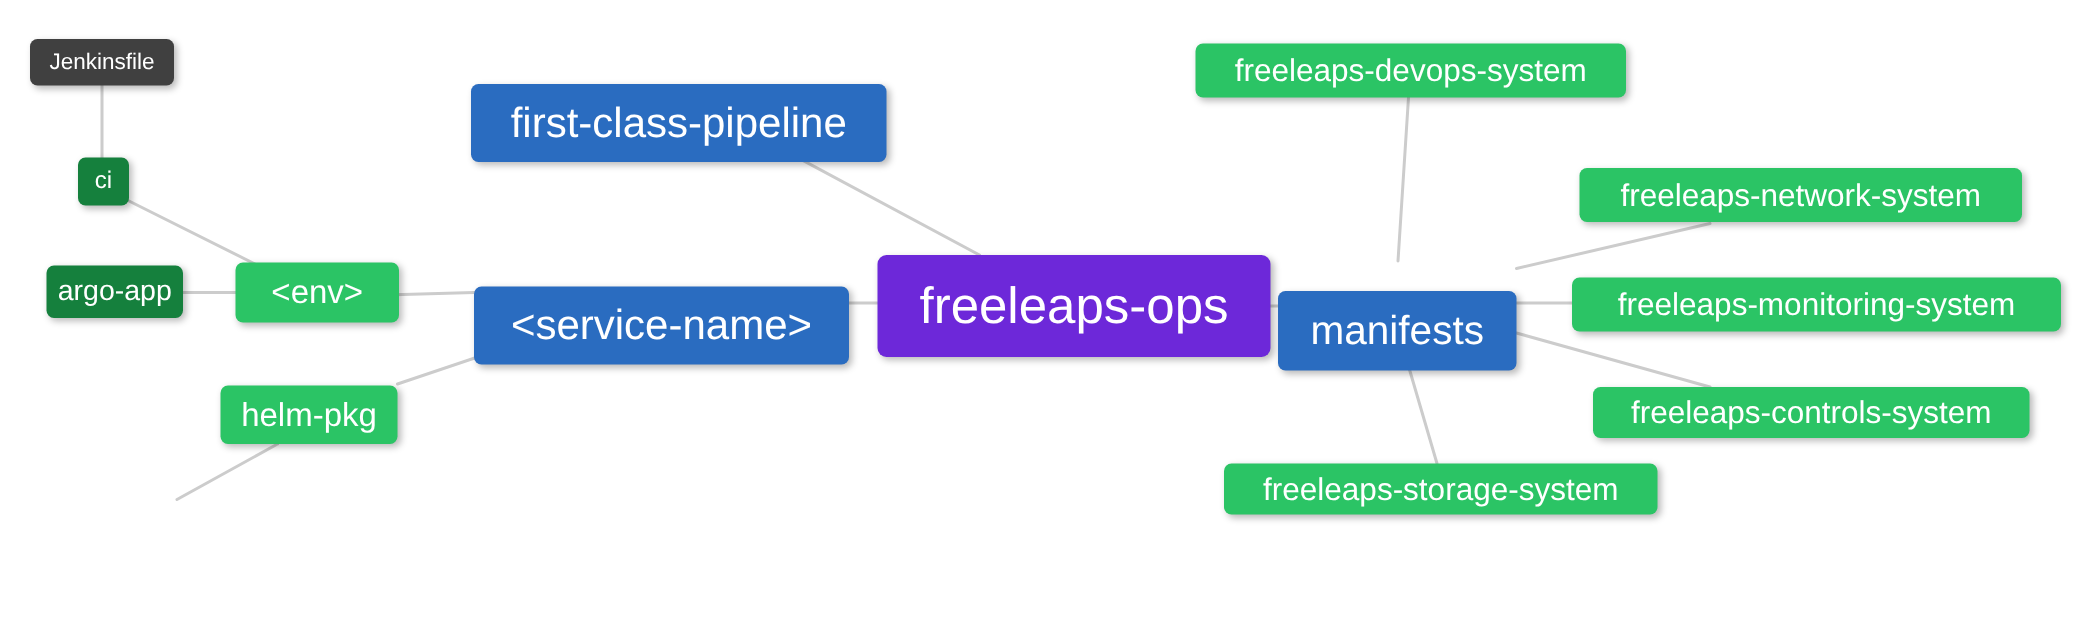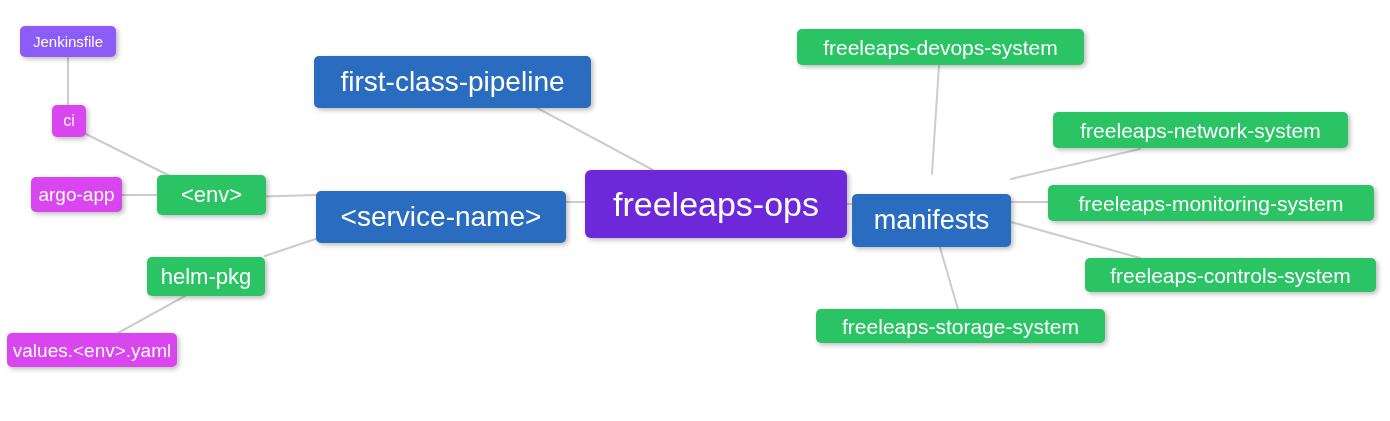--- a/index.html
+++ b/index.html
@@ -31,39 +31,39 @@
     border-radius: 5px;
     box-shadow: 2px 2px 5px rgba(0,0,0,0.28);
     white-space: nowrap;
     cursor: pointer;
     box-sizing: border-box;
     line-height: 1;
     user-select: none;
   }
   .c-blue   { background: #2a6cc0; margin-top: 20px; }
   .c-green  { background: #2bc465; }
-  .c-orange { background: #d946ef; }
-  .c-amber  { background: #8b5cf6; }
+  .c-orange { background: #15803d; }
+  .c-amber  { background: #404040; }
   .c-dark   { background: #6d28d9; }
 
   
   .n-jenkinsfile { left: 20px;   top: 26px;  width: 96px;  height: 31px; font-size: 15px; }
   .n-ci          { left: 52px;   top: 105px; width: 34px;  height: 32px; font-size: 16px; }
   .n-argo-app    { left: 31px;   top: 177px; width: 91px;  height: 35px; font-size: 19px; }
   .n-env         { left: 157px;  top: 175px; width: 109px;  height: 40px; font-size: 22px; }
   .n-helm-pkg    { left: 147px;  top: 257px; width: 118px; height: 39px; font-size: 22px; }
   .n-values      { left: 7px;    top: 333px; width: 170px; height: 34px; font-size: 19px; }
   .n-pipeline    { left: 314px;  top: 36px;  width: 277px; height: 52px; font-size: 28px; }
   .n-service     { left: 316px;  top: 171px; width: 250px; height: 52px; font-size: 28px; }
   .n-ops         { left: 585px;  top: 170px; width: 262px; height: 68px; font-size: 34px; border-radius: 6px; }
   .n-manifests   { left: 852px;  top: 174px; width: 159px; height: 53px; font-size: 27px; }
   .n-devops      { left: 797px;  top: 29px;  width: 287px; height: 36px; font-size: 21px; }
   .n-network     { left: 1053px; top: 112px; width: 295px; height: 36px; font-size: 21px; }
   .n-monitoring  { left: 1048px; top: 185px; width: 326px; height: 36px; font-size: 21px; }
-  .n-controls    { left: 1062px; top: 258px; width: 291px; height: 34px; font-size: 21px; margin-left: 23px; }
+  .n-controls    { left: 1062px; top: 258px; width: 291px; height: 34px; font-size: 21px; }
   .n-storage     { left: 816px;  top: 309px; width: 289px; height: 34px; font-size: 21px; }
 </style>
 </head>
 <body>
 
 <div id="canvas">
 
   <svg id="edges" viewBox="0 0 1390 421" xmlns="http://www.w3.org/2000/svg">
     <g stroke="#cccccc" stroke-width="2" stroke-linecap="round" fill="none">
       <line x1="68" y1="57" x2="68" y2="105"></line>
@@ -81,21 +81,20 @@
       <line x1="1011" y1="222" x2="1140" y2="258"></line>
       <line x1="934" y1="227" x2="958" y2="309"></line>
     </g>
   </svg>
 
   <div class="node c-amber  n-jenkinsfile">Jenkinsfile</div>
   <div class="node c-orange n-ci">ci</div>
   <div class="node c-orange n-argo-app">argo-app</div>
   <div class="node c-green  n-env">&lt;env&gt;</div>
   <div class="node c-green  n-helm-pkg">helm-pkg</div>
-  <div class="node c-orange n-values">values.&lt;env&gt;.yaml</div>
   <div class="node c-blue   n-pipeline">first-class-pipeline</div>
   <div class="node c-blue   n-service">&lt;service-name&gt;</div>
   <div class="node c-dark   n-ops">freeleaps-ops</div>
   <div class="node c-blue   n-manifests">manifests</div>
   <div class="node c-green  n-devops">freeleaps-devops-system</div>
   <div class="node c-green  n-network">freeleaps-network-system</div>
   <div class="node c-green  n-monitoring">freeleaps-monitoring-system</div>
   <div class="node c-green  n-controls">freeleaps-controls-system</div>
   <div class="node c-green  n-storage">freeleaps-storage-system</div>
 

